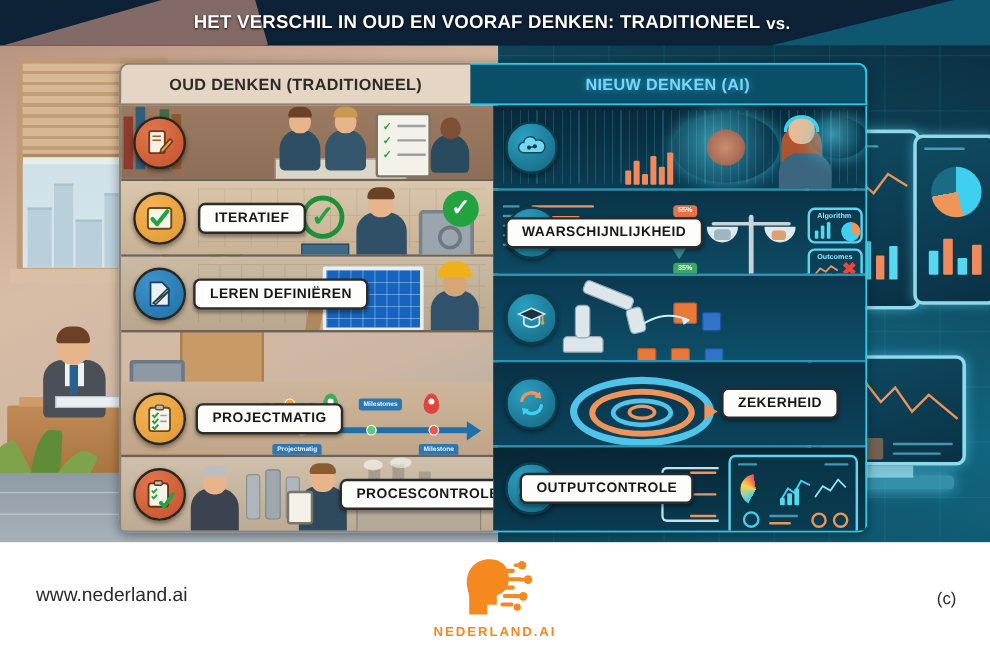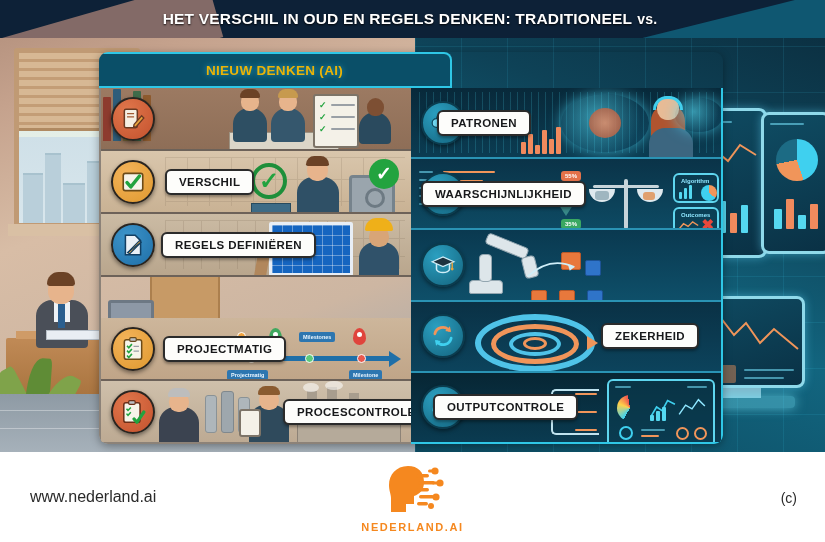--- a/index.html
+++ b/index.html
@@ -80,21 +80,21 @@
 
   
   .panel { position:absolute; left:99px; top:52px; width:624px; height:392px; z-index:5;
     border-radius:9px; overflow:hidden; display:flex; flex-direction:column;
     box-shadow:0 2px 8px rgba(0,0,0,.35); }
   .thead { display:flex; height:36px; flex:0 0 36px; }
   .th { display:flex; align-items:center; justify-content:center; font-weight:bold;
     font-size:13.5px; letter-spacing:.3px; }
   .th-old { width:312px; background:#e4d5c4; color:#2d2a27; border:2px solid #8c8278;
     border-right:none; border-radius:8px 0 0 0; }
-  .th-new { width:353px; background:#0a4f68; color:#eab308; border:2px solid #2fc7e6;
+  .th-new { width:353px; background:#0a4f68; color:#7dd3fc; border:2px solid #2fc7e6;
     border-left:none; border-radius:0 8px 0 0; text-shadow:0 0 6px rgba(63,224,255,.6); }
 
   .tbody { display:flex; flex:1 1 auto; }
   .col { width:312px; display:flex; flex-direction:column; }
   .col-old { border:2px solid #8c8278; border-top:none; border-right:none; border-radius:0 0 0 8px; }
   .col-new { border:2px solid #2fc7e6; border-top:none; border-left:none; border-radius:0 0 8px 0; }
 
   .row { position:relative; flex:1 1 0; overflow:hidden; display:flex; align-items:center; }
   .col-old .row { border-bottom:2px solid #6d6259; }
   .col-new .row { border-bottom:2px solid #2a93b4; }
@@ -267,28 +267,29 @@
 
     <div class="hud" style="right:152px;top:256px;width:56px;height:40px;">
       <div class="hudline" style="left:6px;top:8px;width:34px;"></div>
       <div class="hudline" style="left:6px;top:16px;width:40px;"></div>
       <div class="hudline" style="left:6px;top:24px;width:24px;"></div>
     </div>
   </div>
 
   <div class="titlebar">
     <div class="title-text">
-      <span>HET VERSCHIL IN OUD EN REGELS DENKEN: TRADITIONEEL</span>
+      <span>HET VERSCHIL IN OUD EN VOORAF DENKEN: TRADITIONEEL</span>
       <span class="lc" style="margin:0 5px;">vs.</span>
     </div>
   </div>
 
   <div class="panel">
 
     <div class="thead">
+      <div class="th th-old">OUD DENKEN (TRADITIONEEL)</div>
       <div class="th th-new">NIEUW DENKEN (AI)</div>
     </div>
 
     <div class="tbody">
 
       <div class="col col-old">
 
         <div class="row ro1">
           <div class="books" style="left:2px;bottom:8px;">
             <div class="book" style="height:44px;background:#8d3b2e;"></div>
@@ -340,40 +341,40 @@
           <div style="position:absolute;left:268px;top:8px;width:30px;height:30px;border-radius:50%;background:#22a33f;display:flex;align-items:center;justify-content:center;">
             <span style="color:#fff;font-size:19px;font-weight:bold;line-height:0;">✓</span>
           </div>
           <div style="position:absolute;left:150px;top:52px;width:40px;height:16px;background:#3d6b86;border:1px solid #274a5e;"></div>
           <div class="badge" style="background:radial-gradient(circle at 34% 28%, #f3b35a, #e0992f);">
             <svg viewBox="0 0 24 24">
               <rect x="3" y="4" width="18" height="16" rx="2" fill="#f7f4ea" stroke="#6b4a18" stroke-width="1.5"></rect>
               <path d="M6.5 12.5 L10 16.5 L18 6.5" fill="none" stroke="#22a33f" stroke-width="3.2" stroke-linecap="round" stroke-linejoin="round"></path>
             </svg>
           </div>
-          <div class="pill" style="left:64px;">VERSCHIL</div>
+          <div class="pill" style="left:64px;">ITERATIEF</div>
         </div>
 
         <div class="row ro3">
           <div style="position:absolute;left:64px;top:6px;right:6px;bottom:6px;opacity:.2;
                       background-image:linear-gradient(#7d6c56 1px,transparent 1px),linear-gradient(90deg,#7d6c56 1px,transparent 1px);
                       background-size:18px 18px;"></div>
           <div class="bprint" style="left:168px;top:8px;width:84px;height:54px;"></div>
           <div style="position:absolute;left:156px;top:26px;width:12px;height:38px;background:#b1875c;transform:skewX(-10deg);"></div>
           <div class="p-body" style="left:258px;top:28px;width:40px;height:40px;background:#30526a;"></div>
           <div class="p-head" style="left:268px;top:12px;width:20px;height:21px;background:#d8a577;"></div>
           <div class="helmet" style="left:264px;top:4px;width:28px;height:13px;"></div>
           <div class="badge" style="background:radial-gradient(circle at 34% 28%, #3d94c9, #1f6fa8);">
             <svg viewBox="0 0 24 24">
               <path d="M5 3 h9 l5 5 v13 H5 Z" fill="#eaf1f7" stroke="#123f63" stroke-width="1.4"></path>
               <path d="M7 19 L18 8 L19.5 9.5 L9 20 Z" fill="#f0a93c" stroke="#123f63" stroke-width="1.1"></path>
               <line x1="7" y1="19" x2="19.5" y2="9.5" stroke="#123f63" stroke-width="1"></line>
             </svg>
           </div>
-          <div class="pill" style="left:60px;">REGELS DEFINIËREN</div>
+          <div class="pill" style="left:60px;">LEREN DEFINIËREN</div>
         </div>
 
         <div class="row ro4">
           <div class="tline" style="left:140px;top:38px;width:150px;"></div>
           <div style="position:absolute;left:288px;top:33px;width:0;height:0;border-left:12px solid #1f6fa8;border-top:8px solid transparent;border-bottom:8px solid transparent;"></div>
           <div class="tdot" style="left:146px;top:36px;background:#f0a340;"></div>
           <div class="tdot" style="left:204px;top:36px;background:#5ec97a;"></div>
           <div class="tdot" style="left:256px;top:36px;background:#e8584e;"></div>
           <div class="pin" style="left:168px;top:10px;background:#3fa85f;"></div>
           <div class="pin" style="left:252px;top:10px;background:#e0443c;"></div>
@@ -449,21 +450,20 @@
           <div class="p-body" style="left:238px;top:40px;width:44px;height:34px;background:#3c6680;"></div>
           <div class="cloud" style="left:264px;top:10px;width:48px;height:34px;"></div>
           <div class="badge" style="background:radial-gradient(circle at 34% 28%, #2b9fc0, #14657f);border-color:#0b3c4e;">
             <svg viewBox="0 0 24 24">
               <path d="M6 16 a4 4 0 0 1 0-8 a5 5 0 0 1 9.4-1.6 A4.2 4.2 0 0 1 19 16 Z" fill="#7fe6ff" opacity=".85" stroke="#0b3c4e" stroke-width="1.1"></path>
               <circle cx="10" cy="12" r="1.6" fill="#0b3c4e"></circle>
                 <circle cx="14.5" cy="11" r="1.6" fill="#0b3c4e"></circle>
               <line x1="10" y1="12" x2="14.5" y2="11" stroke="#0b3c4e" stroke-width="1"></line>
             </svg>
           </div>
-          <div class="pill" style="left:26px;">PATRONEN</div>
         </div>
 
         <div class="row rn2">
           <div style="position:absolute;left:8px;top:10px;width:16px;height:42px;">
             <div class="hudline" style="left:0;top:2px;width:14px;"></div>
             <div class="hudline" style="left:0;top:10px;width:14px;"></div>
             <div class="hudline" style="left:0;top:18px;width:14px;"></div>
             <div class="hudline" style="left:0;top:26px;width:14px;"></div>
             <div class="hudline" style="left:0;top:34px;width:14px;"></div>
           </div>

